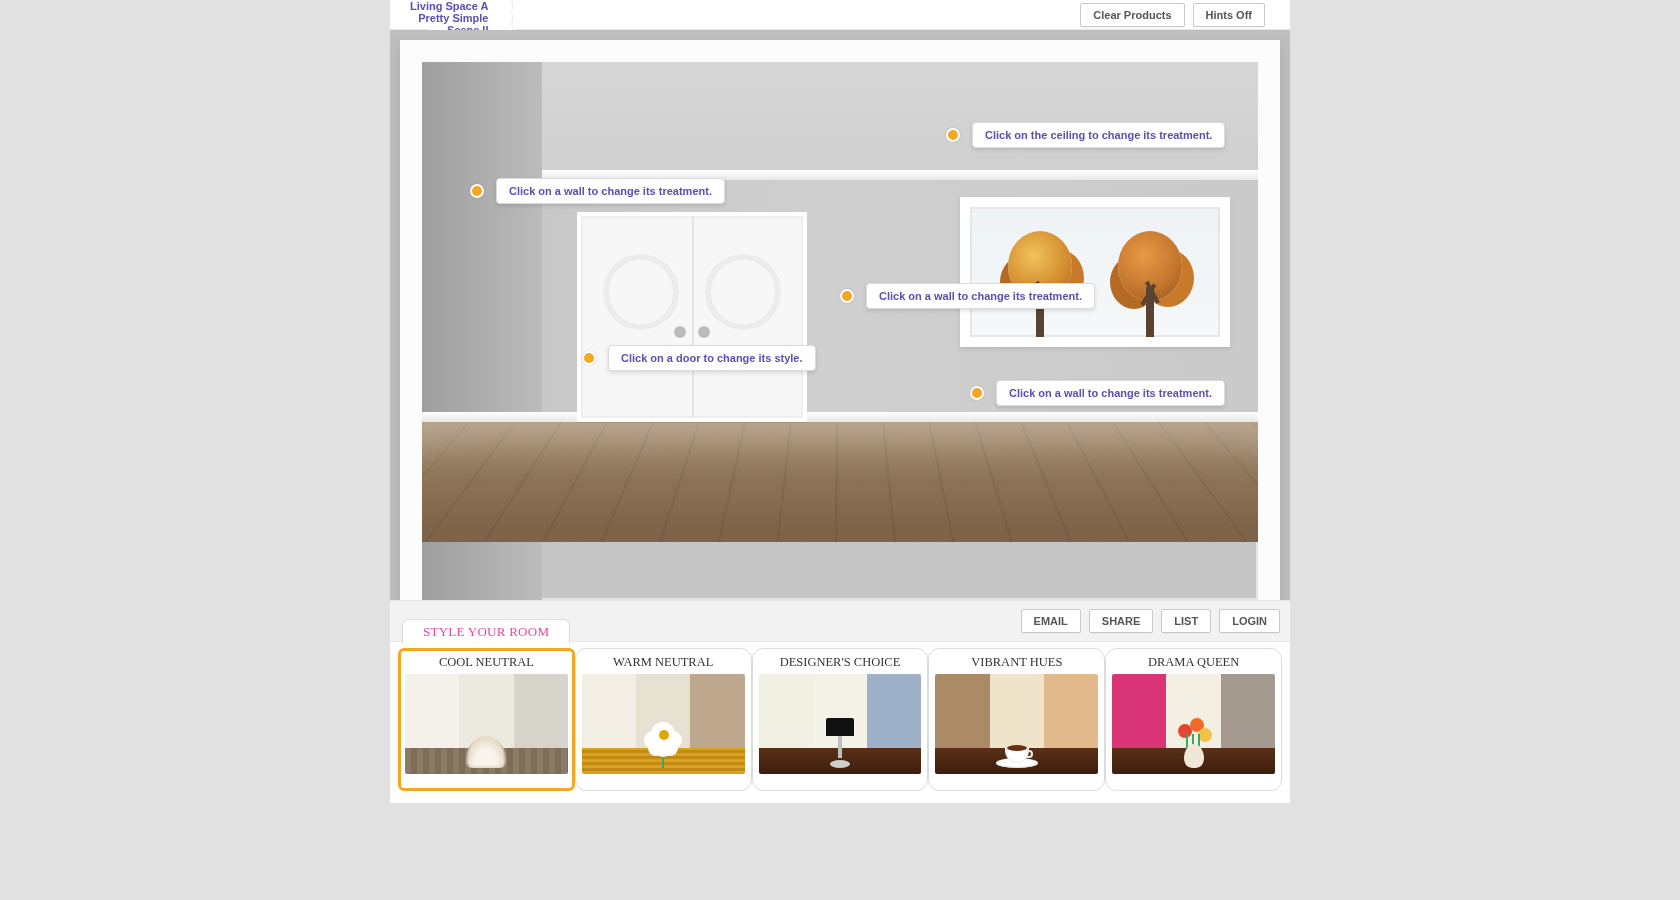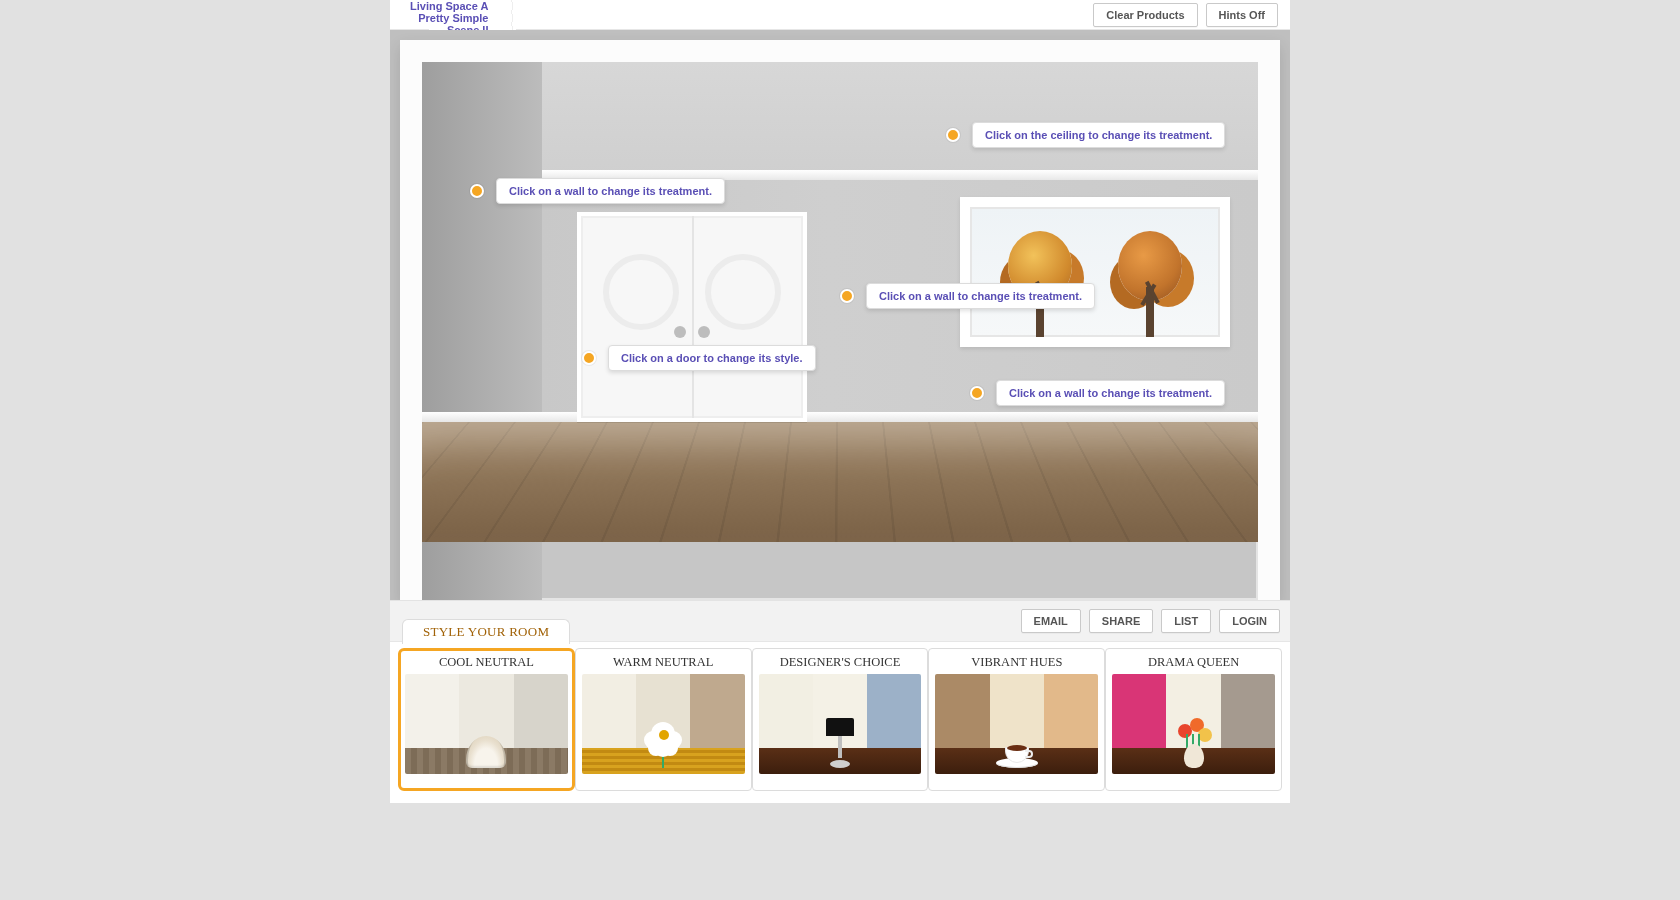--- a/index.html
+++ b/index.html
@@ -29,21 +29,21 @@
     cursor: pointer;
     background: #fff;
   }
   .crumb::after {
     content: "";
     position: absolute; right: 0; top: 0; bottom: 0; width: 18px;
     background:
       radial-gradient(circle at 0 50%, transparent 14px, #eee 14px 15px, transparent 15px);
     pointer-events: none;
   }
-  .top-actions { margin-left: auto; display: flex; gap: 8px; align-items: center; padding-right: 12px;}
+  .top-actions { margin-left: auto; display: flex; gap: 8px; align-items: center; padding-right: 25px;}
   .btn {
     border: 1px solid #c9c9c9;
     background: #fff;
     font-size: 11px;
     font-weight: 700;
     color: #555;
     padding: 5px 12px;
     border-radius: 2px;
     cursor: pointer;
     box-shadow: 0 1px 0 rgba(0,0,0,.03);
@@ -177,33 +177,33 @@
   .style-tab-row { position: relative; height: 0; }
   .style-tab {
     position: absolute; left: 12px; top: -22px;
     background: #fff;
     border: 1px solid #dcdcdc;
     border-bottom: none;
     border-radius: 6px 6px 0 0;
     padding: 4px 20px;
     font-family: Georgia, 'Times New Roman', serif;
     font-size: 13px;
-    color: #a16207;
+    color: #ec4899;
     letter-spacing: .02em;
   }
   .palettes {
     display:flex; 
     padding: 6px 8px 12px 8px;
     background:#fff;
     border-top:1px solid #e6e6e6;
   }
   .card {
     flex: 1 1 0;
     border: 1px solid #dcdcdc;
-    border-radius: 4px;
+    border-radius: 11px;
     background:#fff;
     padding: 6px 6px 16px 6px;
     cursor: pointer;
     position: relative;
     overflow: hidden;
   }
   .card.selected {
     border: 3px solid #f5a623;
     padding: 4px 4px 0 4px;
     border-radius: 6px;

